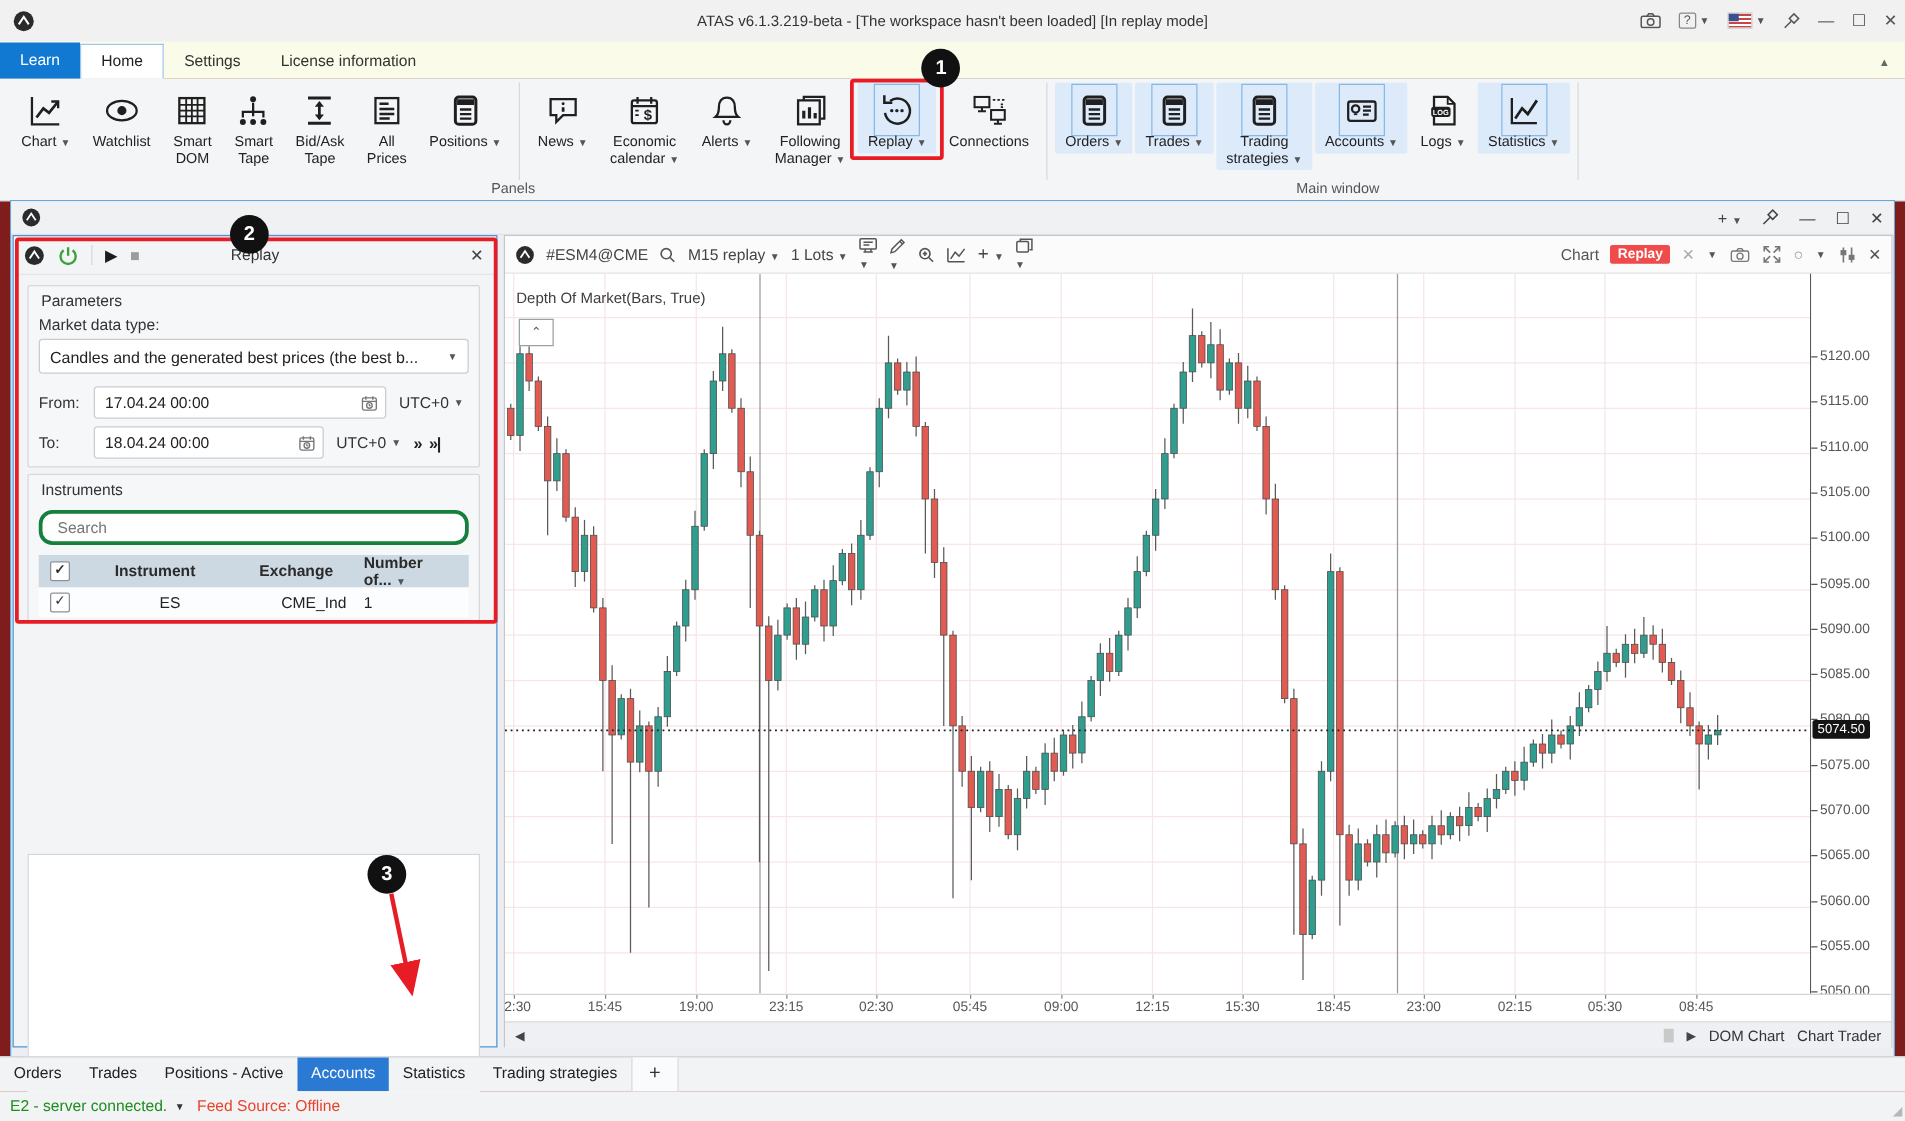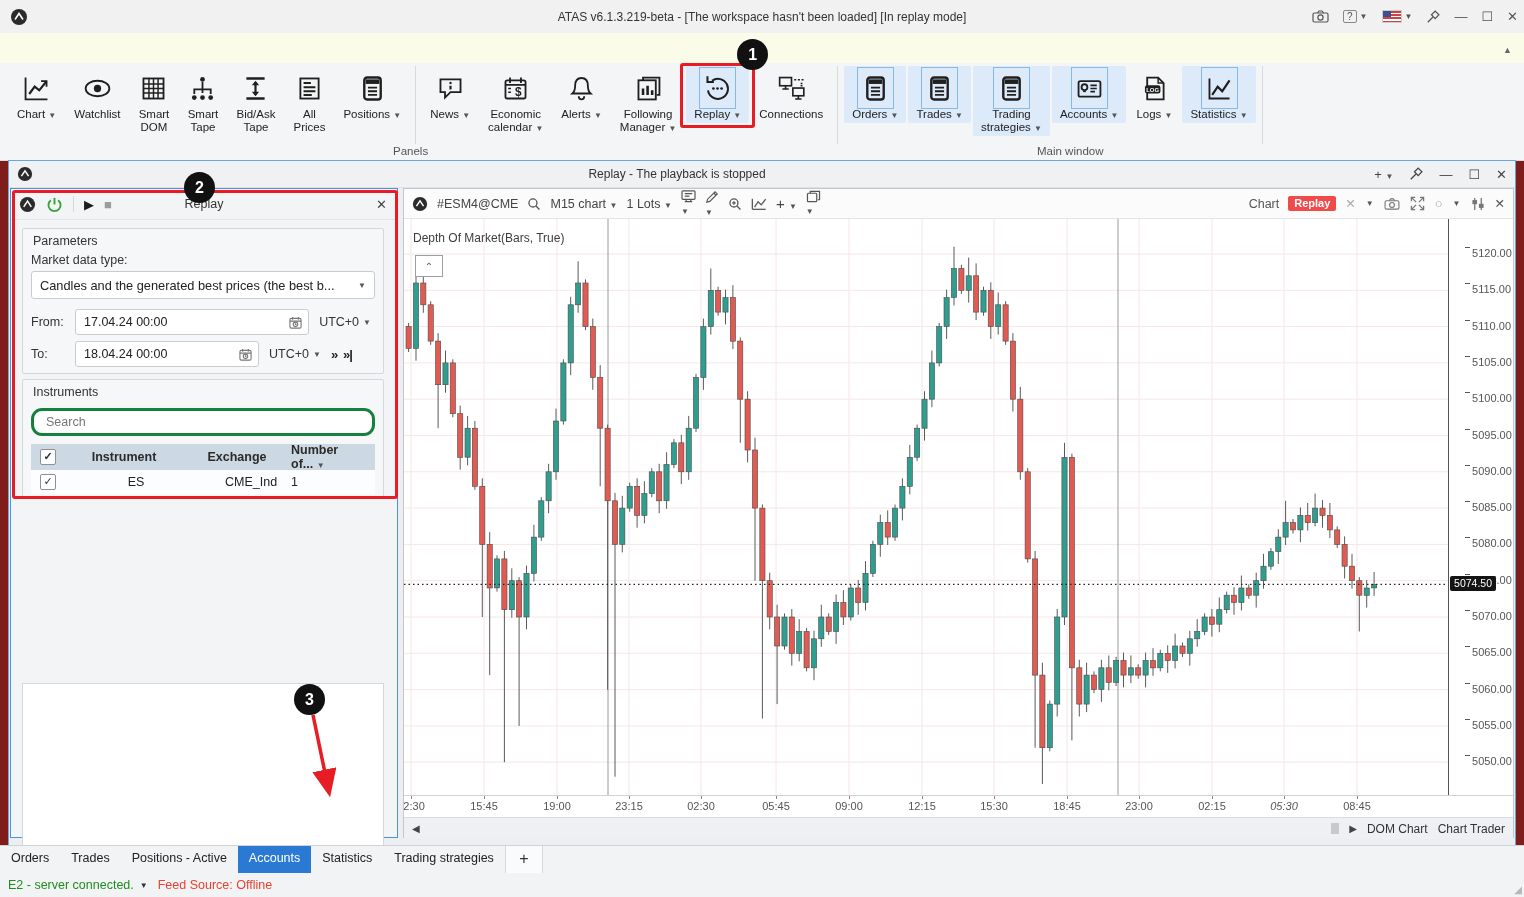--- a/index.html
+++ b/index.html
@@ -69,21 +69,21 @@
   .chartwin{position:absolute;left:403px;top:188px;width:1111px;height:650px;background:#fff;border:1px solid #c3c7cb;box-sizing:border-box;}
   .cw-toolbar{height:29px;background:#fbfbfc;border-bottom:1px solid #e2e4e7;display:flex;align-items:center;padding:0 8px;gap:9px;font-size:12.5px;color:#444;}
   .cw-sp{flex:1;}
   .badge-replay{background:#f04a4a;color:#fff;font-size:11px;font-weight:bold;border-radius:2px;padding:1px 6px 2px;}
   .cw-right-ic{color:#777;display:flex;align-items:center;gap:10px;}
   .cw-body{position:relative;height:576px;display:flex;}
   .plot{position:relative;width:1045px;height:576px;overflow:hidden;border-right:1px solid #555;}
   .plot .domlabel{position:absolute;left:9px;top:12px;font-size:12px;color:#3d3d3d;z-index:3;}
   .plot .minibox{position:absolute;left:11px;top:36px;width:26px;height:20px;border:1px solid #9aa0a6;background:#fff;z-index:3;display:flex;align-items:center;justify-content:center;color:#555;font-size:10px;}
   .vaxis{position:relative;width:64px;height:576px;background:#fff;}
-  .vtick{position:absolute;left:16px;display:flex;align-items:flex-start;font-size:11px;color:#555;}
+  .vtick{position:absolute;left:0;display:flex;align-items:center;font-size:11px;color:#555;margin-top:32px;}
   .vtick .tl{width:5px;height:1px;background:#555;margin-right:2px;}
   .pricebadge{position:absolute;left:1px;background:#141414;color:#fff;font-size:10.5px;padding:1px 4px 2px;border-radius:2px;z-index:3;}
   .taxis{position:relative;height:21px;background:#fff;border-top:1px solid #cfd3d6;overflow:hidden;}
   .ttick{position:absolute;top:4px;transform:translateX(-50%);font-size:11px;color:#555;}
   .tmark{position:absolute;top:0;width:1px;height:3px;background:#888;}
   .scrollstrip{position:relative;height:21px;background:#eef0f3;border-top:1px solid #dadde0;display:flex;align-items:center;padding:0 8px;font-size:12px;color:#333;}
   .ss-right{position:absolute;right:8px;display:flex;align-items:center;gap:10px;}
   .ss-sq{width:8px;height:11px;background:#c9c9c9;}
   
   .bottomtabs{position:absolute;left:0;top:845px;width:1524px;height:27px;background:#f2f3f4;border-top:1px solid #d0d3d6;display:flex;align-items:stretch;}
@@ -134,20 +134,26 @@
             <rect x="7.5" y="2.5" width="6" height="6" transform="rotate(45 10.5 5.5)"></rect>
           </svg>
         </span>
       <span class="ic">—</span>
       <span class="ic">☐</span>
       <span class="ic">✕</span>
     </div>
   </div>
 
   <div class="tabrow">
+    <div id="app-tabs" style="display:flex;align-items:flex-end;height:100%;">
+        <div class="rtab learn">Learn</div>
+        <div class="rtab active">Home</div>
+        <div class="rtab">Settings</div>
+        <div class="rtab">License information</div>
+      </div>
     <span class="collapse">▲</span>
   </div>
 
   <div class="ribbon">
     <div id="ribbon-row">
         <div class="rbtn">
           <span class="ico">
             <svg class="icon" width="31" height="31" viewBox="0 0 34 34" fill="none" stroke="#1f1f1f" stroke-width="2">
               <path d="M5 5v24h24"></path>
               <path d="M9 23l6-8 5 4 8-10" stroke-width="2.4"></path>
@@ -355,21 +361,20 @@
     <div class="grouplabel" style="left:393px;">Panels</div>
     <div class="grouplabel" style="left:1037px;">Main window</div>
   </div>
 
   <div class="docwin">
     <div class="dw-title">
       <svg class="icon" style="margin-left:8px;" width="16" height="16" viewBox="0 0 18 18">
           <circle cx="9" cy="9" r="8" fill="#2b2b2b"></circle>
           <path d="M5 11.5l4-6 4 6" stroke="#fff" stroke-width="1.6" fill="none"></path>
         </svg>
-      <span class="dwt">Replay - The playback is stopped</span>
       <div class="dw-controls">
         <span>+ <span class="dd">▼</span></span>
         <span>
             <svg class="icon" width="14" height="14" viewBox="0 0 16 16" stroke="#444" stroke-width="1.4" fill="none">
               <line x1="2" y1="14" x2="8" y2="8"></line>
               <rect x="7.5" y="2.5" width="6" height="6" transform="rotate(45 10.5 5.5)"></rect>
             </svg>
           </span>
         <span>—</span>
         <span>☐</span>
@@ -473,21 +478,21 @@
     <div class="cw-toolbar">
       <svg class="icon" width="16" height="16" viewBox="0 0 18 18">
           <circle cx="9" cy="9" r="8" fill="#2b2b2b"></circle>
           <path d="M5 11.5l4-6 4 6" stroke="#fff" stroke-width="1.6" fill="none"></path>
         </svg>
       <span>#ESM4@CME</span>
       <svg class="icon" width="14" height="14" viewBox="0 0 16 16" fill="none" stroke="#555" stroke-width="1.5">
           <circle cx="6.8" cy="6.8" r="4.6"></circle>
           <path d="M10.3 10.3L14.2 14.2"></path>
         </svg>
-      <span><span>M15 chart</span> <span class="dd">▼</span></span>
+      <span><span>M15 replay</span> <span class="dd">▼</span></span>
       <span><span>1 Lots</span> <span class="dd">▼</span></span>
       <span><svg class="icon" width="15" height="13" viewBox="0 0 16 14" fill="none" stroke="#555" stroke-width="1.3">
             <rect x="1" y="1" width="14" height="9" rx="1"></rect>
             <path d="M4 4h8M4 6.5h5"></path>
             <path d="M5.5 10v2.5M10.5 10v2.5M4 12.5h8"></path>
           </svg> <span class="dd">▼</span></span>
       <span><svg class="icon" width="14" height="14" viewBox="0 0 16 16" fill="none" stroke="#555" stroke-width="1.3">
             <path d="M2 14l1-3.5L11.5 2 14 4.5 5.5 13 2 14z"></path>
             <path d="M10 3.5L12.5 6"></path>
           </svg> <span class="dd">▼</span></span>
@@ -881,21 +886,21 @@
         <div class="ttick" style="left:518px;">12:15</div>
         <div class="tmark" style="left:590px;"></div>
         <div class="ttick" style="left:590px;">15:30</div>
         <div class="tmark" style="left:663px;"></div>
         <div class="ttick" style="left:663px;">18:45</div>
         <div class="tmark" style="left:735px;"></div>
         <div class="ttick" style="left:735px;">23:00</div>
         <div class="tmark" style="left:808px;"></div>
         <div class="ttick" style="left:808px;">02:15</div>
         <div class="tmark" style="left:880px;"></div>
-        <div class="ttick" style="left:880px;font-style:italic;">05:30</div>
+        <div class="ttick" style="left:880px;">05:30</div>
         <div class="tmark" style="left:953px;"></div>
         <div class="ttick" style="left:953px;">08:45</div>
       </div>
     <div class="scrollstrip">
       <span style="font-size:10px;color:#444;">◀</span>
       <span class="ss-right">
         <span class="ss-sq"></span>
         <span style="font-size:10px;color:#444;">▶</span>
         <span>DOM Chart</span>
         <span>Chart Trader</span>

